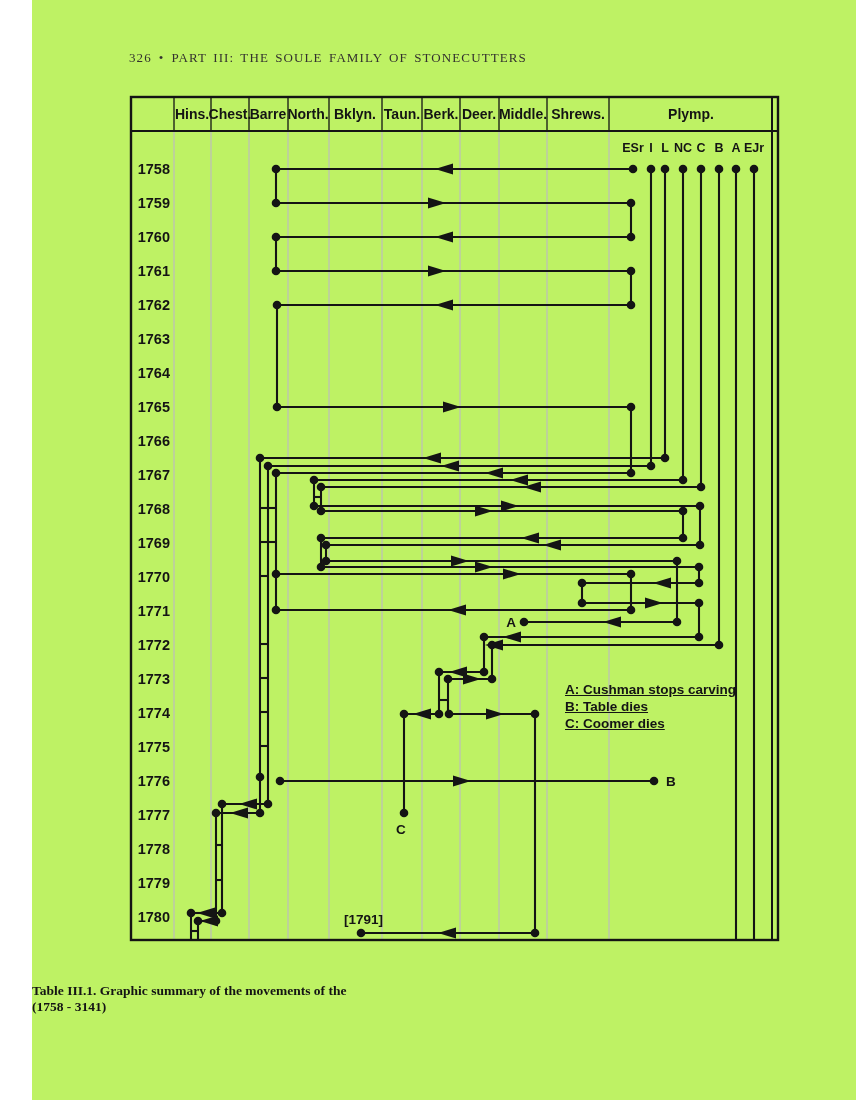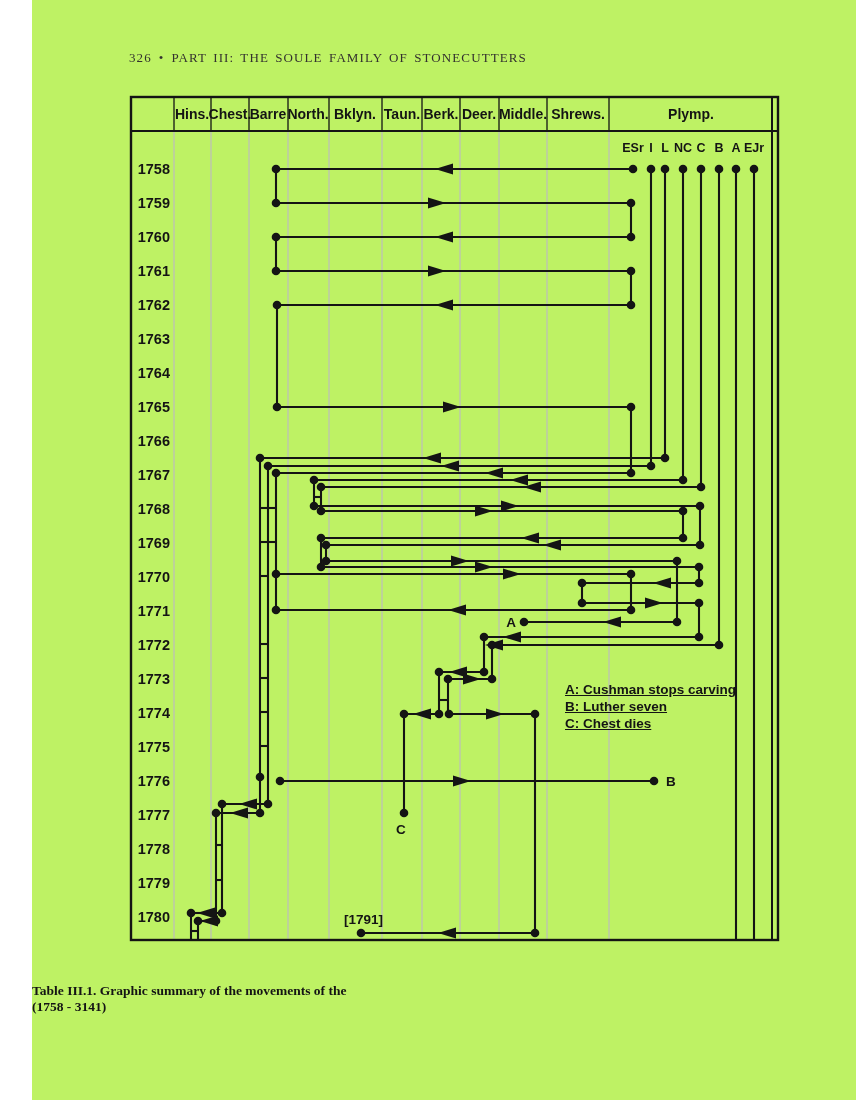--- a/index.html
+++ b/index.html
@@ -298,22 +298,22 @@
         <text x="722" y="152" text-anchor="middle" font-size="12.5px" font-weight="bold">EJr</text>
         <text x="484" y="627" text-anchor="end" font-size="13.5px" font-weight="bold">A</text>
         <text x="634" y="786" text-anchor="start" font-size="13.5px" font-weight="bold">B</text>
         <text x="364" y="834" text-anchor="start" font-size="13.5px" font-weight="bold">C</text>
         <text x="312" y="924" text-anchor="start" font-size="13.5px" font-weight="bold">[1791]</text>
       </g>
     </svg>
 
   <div class="legend">
     <div>A: Cushman stops carving</div>
-    <div>B: Luther seven</div>
-    <div>C: Chest dies</div>
+    <div>B: Table dies</div>
+    <div>C: Coomer dies</div>
   </div>
 
   <div class="caption">
     <div>Table III.1.  Graphic summary of the movements of the</div>
     <div>(1758 - 3141)</div>
   </div>
 
 </div>
 
 </body></html>

